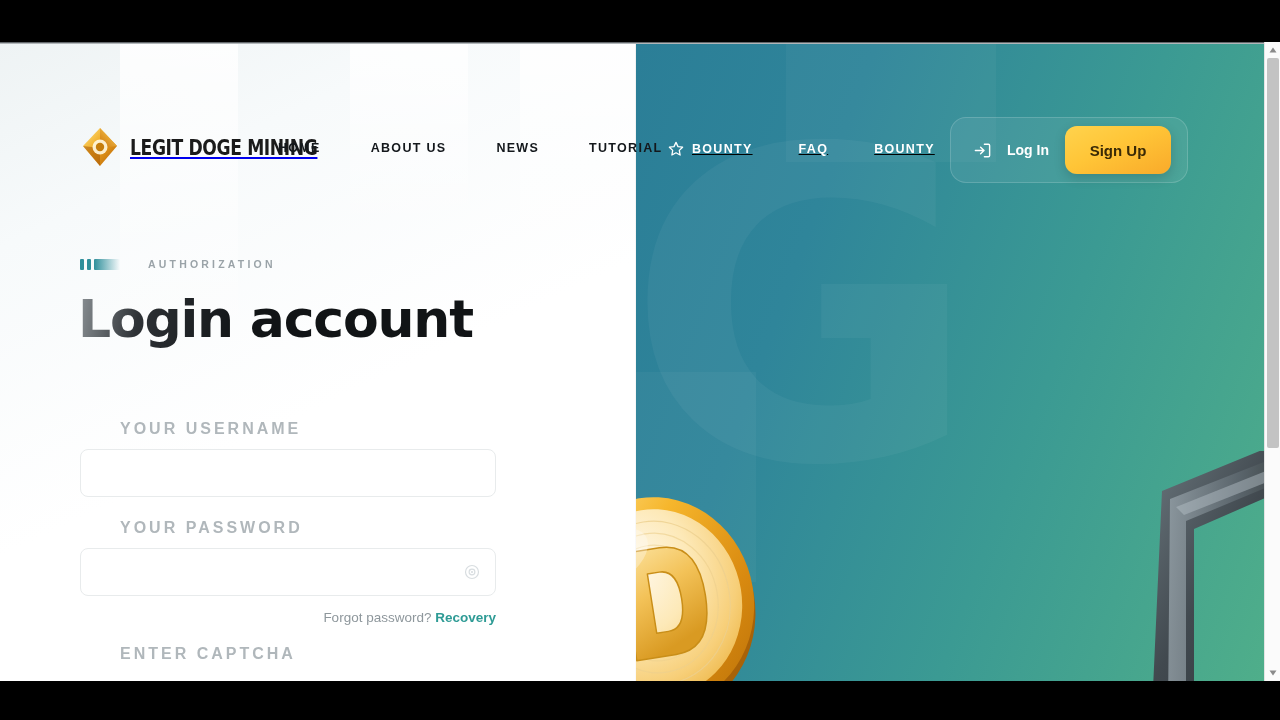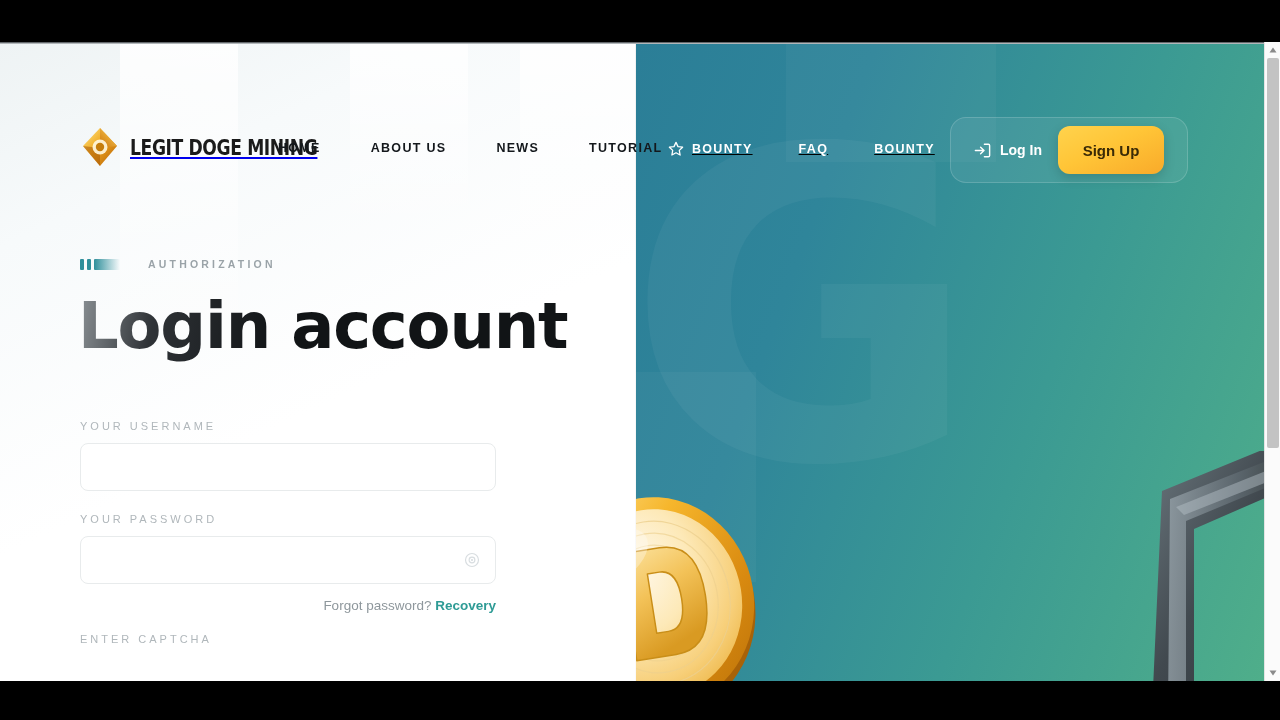--- a/index.html
+++ b/index.html
@@ -85,53 +85,53 @@
     display:flex; align-items:center; gap:8px;
   }
   .auth-box{
     position:absolute; left:950px; top:75px;
     width:238px; height:66px; border-radius:16px;
     background:rgba(255,255,255,.07);
     border:1px solid rgba(255,255,255,.16);
     display:flex; align-items:center; padding:0 8px 0 22px; gap:14px;
   }
   .login-link{
-    display:flex; align-items:center; gap:8px;
+    display:flex; align-items:center; gap:15px;
     color:#fff; font-size:14px; font-weight:700; text-decoration:none; white-space:nowrap;
   }
   .signup-btn{
     margin-left:2px; width:106px; height:48px; border:none; border-radius:12px;
     background:linear-gradient(155deg,#ffd34d 0%, #ffc537 45%, #f9aa2a 100%);
     color:#3a2a06; font-size:15px; font-weight:700; cursor:pointer;
     box-shadow:0 4px 12px rgba(0,0,0,.16);
     font-family:"Liberation Sans", sans-serif;
   }
 
   
   .eyebrow{ position:absolute; left:80px; top:216px; display:flex; gap:28px; }
   .eyebrow-bars{ display:flex; align-items:center; gap:3px; }
   .bar{ width:4px; height:11px; background:#2f8f9b; border-radius:1px;}
   .bar.wide{ width:26px; background:linear-gradient(to right,#2f8f9b,rgba(47,143,155,0)); }
   .eyebrow-text{
     font-size:10.5px; font-weight:700; letter-spacing:3.2px; color:#9aa3a8;
   }
   .headline{
     position:absolute; left:78px; top:247px;
-    font-size:64px; font-weight:700; letter-spacing:-1.2px;
+    font-size:52px; font-weight:700; letter-spacing:-1.2px;
     font-family:"DejaVu Sans", sans-serif;
     background:linear-gradient(100deg,#8e9498 0%, #2e3236 16%, #111416 42%);
     -webkit-background-clip:text; background-clip:text; color:transparent;
     white-space:nowrap;
   }
 
   .form{ position:absolute; left:80px; top:378px; width:416px; }
   .field{ margin-bottom:22px; position:relative; }
   .field-label{
-    display:block; font-size:11px; font-weight:400;
-    letter-spacing:3px; color:#b0b7bb; margin-bottom:11px;
+    display:block; font-size:16px; font-weight:700;
+    letter-spacing:3px; color:#b0b7bb; margin-bottom:11px;margin-left:40px;
   }
   .field-input{
     width:416px; height:48px; border-radius:8px;
     border:1px solid #e8ebec; background:#fff;
     padding:0 44px 0 16px; font-size:14px; color:#2a2f33;
     font-family:"Liberation Sans", sans-serif; outline:none;
   }
   .field-input::placeholder{ color:#c4cacd; }
   .eye-btn{
     position:absolute; right:14px; bottom:14px;

